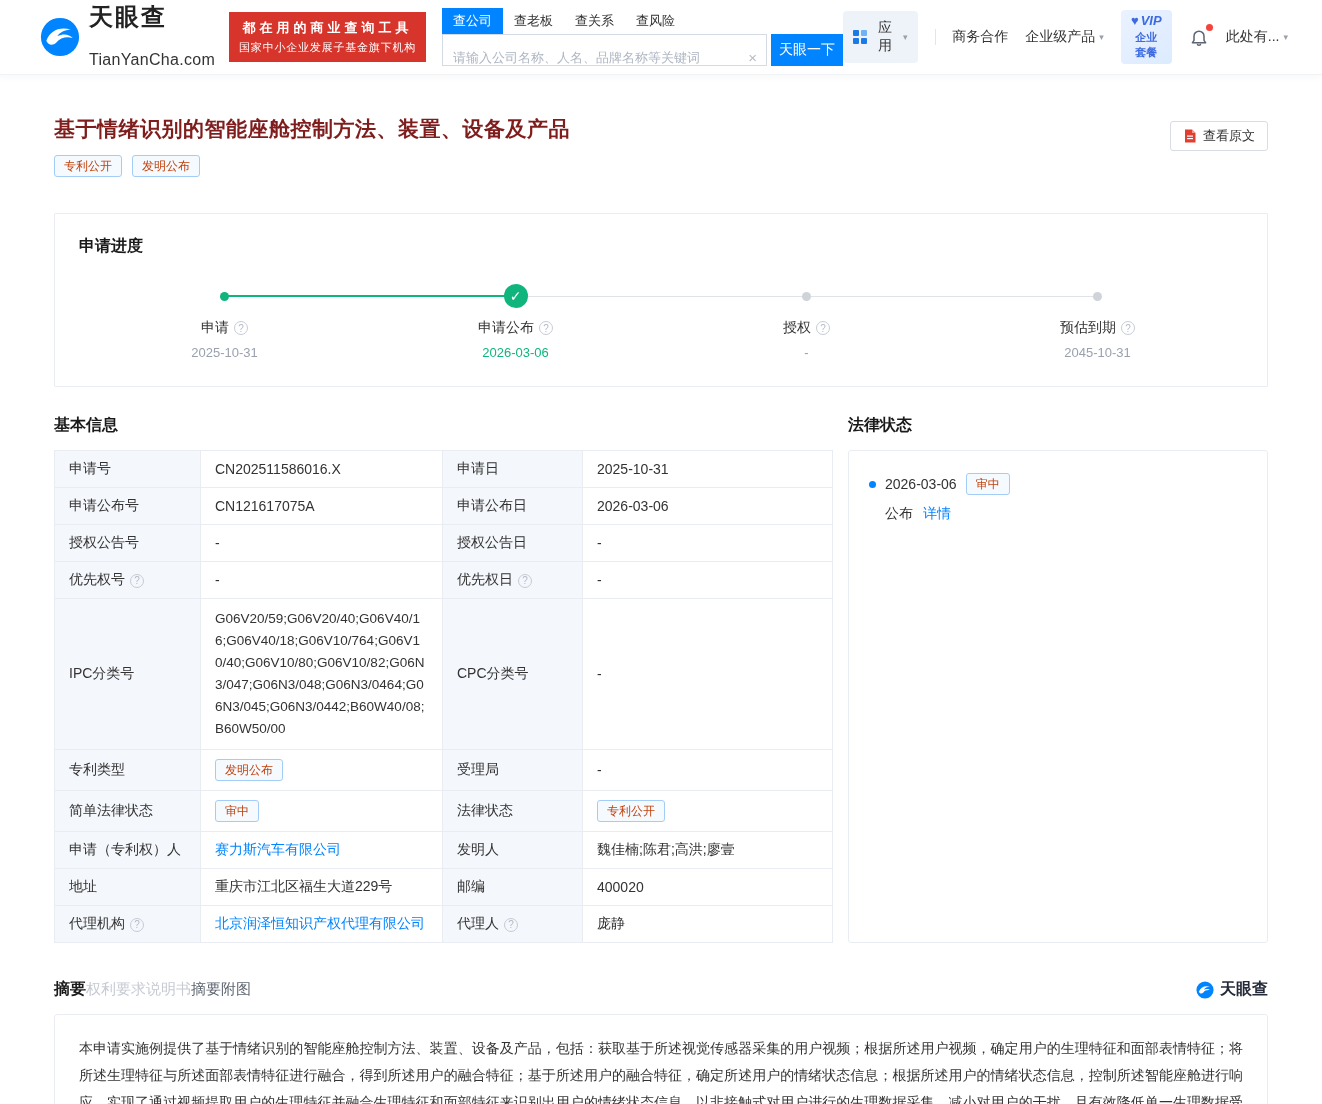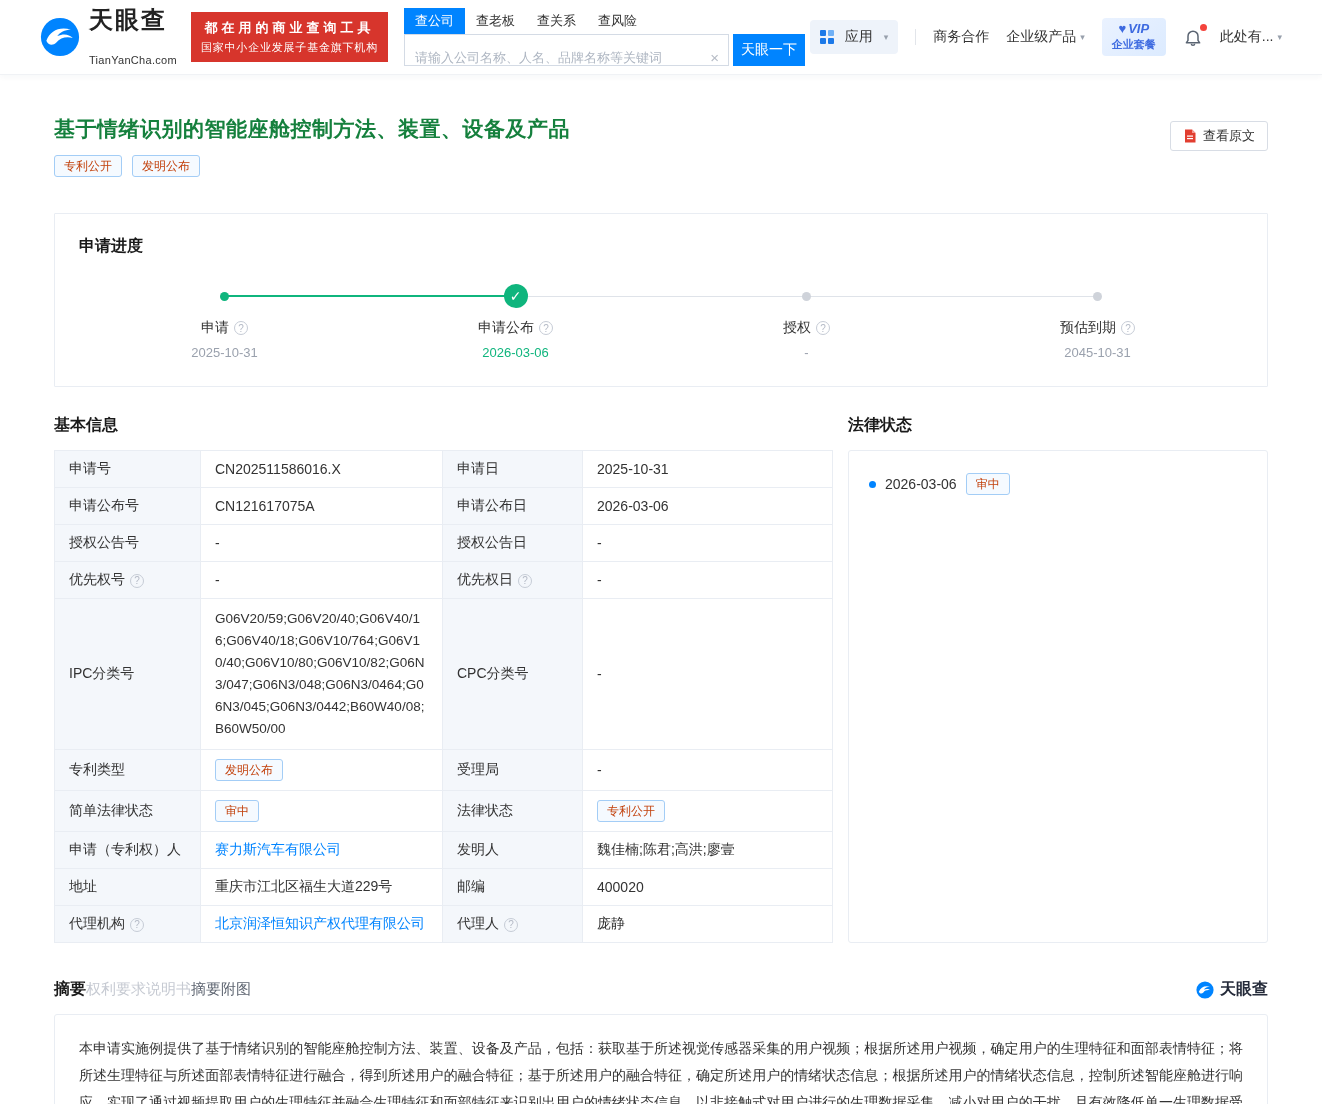--- a/index.html
+++ b/index.html
@@ -8,21 +8,21 @@
     width: 1322px; height: 1104px; overflow: hidden;
     background: #fff; color: #333;
     font-family: "Liberation Sans", "DejaVu Sans", sans-serif;
   }
   
   .hd { display: flex; align-items: center; height: 75px; padding: 0 40px;
         background: #fff; border-bottom: 1px solid #f0f2f5;
         box-shadow: 0 2px 6px rgba(20,40,80,.04); }
   .logo { display: flex; align-items: center; gap: 9px; cursor: pointer; }
   .logo-cn { font-size: 24px; font-weight: 700; color: #222; letter-spacing: 2px; line-height: 1; }
-  .logo-en { font-size: 11px; color: #333; margin-top: 22px; letter-spacing: .3px; }
+  .logo-en { font-size: 16px; color: #333; margin-top: 22px; letter-spacing: .3px; }
   .banner { margin-left: 14px; background: #d7352c; color: #fff; padding: 7px 10px; text-align: center; }
   .b1 { font-size: 13px; font-weight: 700; letter-spacing: 4px; white-space: nowrap; }
   .b2 { font-size: 11px; letter-spacing: .8px; margin-top: 3px; white-space: nowrap; }
   .search { margin-left: 16px; }
   .stabs { display: flex; align-items: flex-end; }
   .stab { font-size: 13px; color: #333; padding: 4px 11px; cursor: pointer; }
   .stab.active { background: #0084ff; color: #fff; }
   .sbox { display: flex; }
   .inpwrap { position: relative; width: 325px; height: 32px; border: 1px solid #d4dbe5;
              display: flex; align-items: flex-end; background: #fff; }
@@ -44,21 +44,21 @@
   .vip-chip { background: linear-gradient(135deg, #eaf2ff, #dcebff); border-radius: 4px; padding: 4px 10px;
               text-align: center; color: #3d6ae0; cursor: pointer; }
   .vip1 { font-size: 13px; font-weight: 800; font-style: italic; display: flex; align-items: center;
           justify-content: center; gap: 2px; line-height: 1.1; }
   .vip2 { font-size: 11px; margin-top: 1px; font-weight: 600; }
   .bell { position: relative; cursor: pointer; display: flex; }
   .rdot { position: absolute; top: -3px; right: -4px; width: 7px; height: 7px; background: #f4433c; border-radius: 50%; }
   
   .page { width: 1214px; margin: 0 auto; padding-top: 40px; }
   .title-row { display: flex; justify-content: space-between; align-items: flex-start; }
-  h1 { font-size: 21px; font-weight: 700; color: #15803d; margin: 0; letter-spacing: .5px; }
+  h1 { font-size: 21px; font-weight: 700; color: #7f1d1d; margin: 0; letter-spacing: .5px; }
   .tags { margin-top: 12px; display: flex; gap: 10px; }
   .tag { display: inline-flex; align-items: center; height: 22px; padding: 0 9px;
          border: 1px solid #a3cdf6; color: #c2410c; background: #f5faff; border-radius: 3px;
          font-size: 12px; white-space: nowrap; }
   .view-btn { display: flex; align-items: center; gap: 6px; background: #fff; border: 1px solid #d8dde5;
               border-radius: 3px; height: 30px; padding: 0 12px; font-size: 13px; color: #333;
               cursor: pointer; margin-top: 6px; font-family: inherit; }
   .sec-title { font-size: 16px; font-weight: 700; color: #1a1a1a; margin: 0; }
   .card { border: 1px solid #e9edf3; border-radius: 1px; background: #fff; }
   .progress-card { margin-top: 36px; padding: 22px 24px 26px; }
@@ -331,20 +331,24 @@
     </section>
 
     <section class="right-col">
       <h2 class="sec-title">法律状态</h2>
       <div class="legal-box">
         <div class="li1">
           <span class="bullet"></span>
           <span class="ldate">2026-03-06</span>
           <span class="tag">审中</span>
         </div>
+        <div class="li2">
+          <span>公布</span>
+          <a class="link">详情</a>
+        </div>
       </div>
     </section>
   </div>
 
   <div class="doc-tabs-row">
     <div class="doc-tabs">
       <span class="dtab active">摘要</span>
       <span class="dtab muted">权利要求</span>
       <span class="dtab muted">说明书</span>
       <span class="dtab">摘要附图</span>

